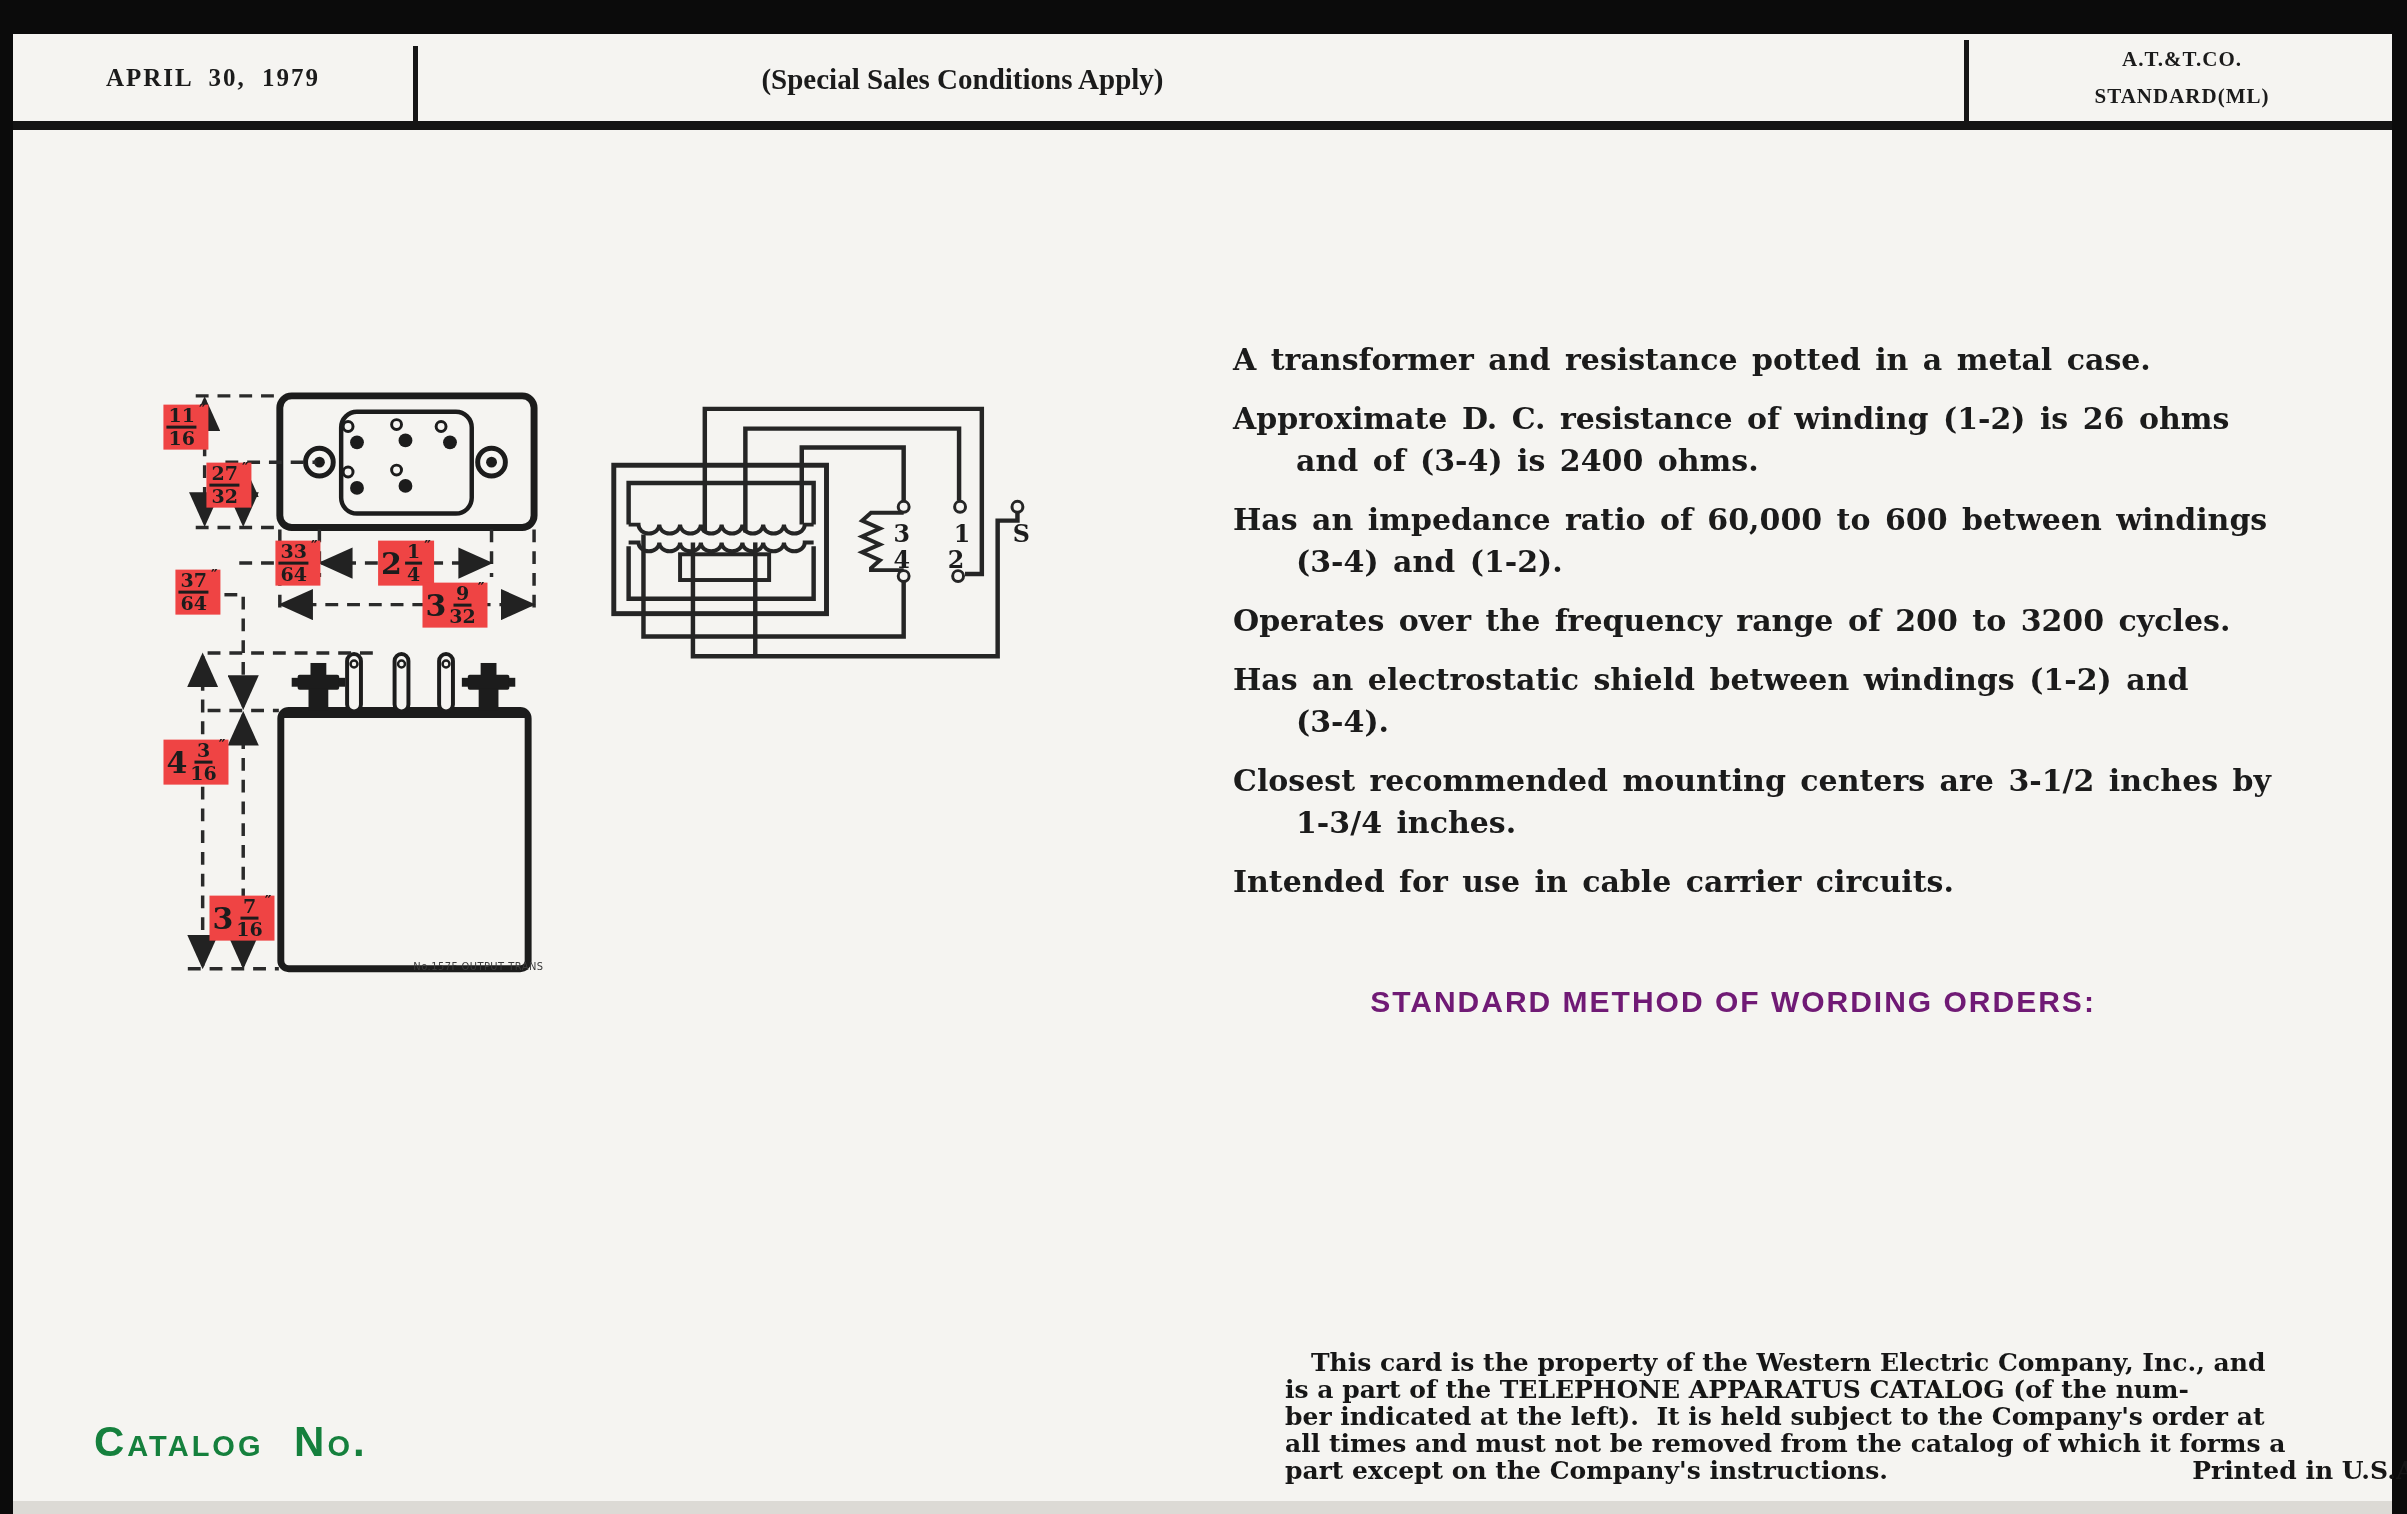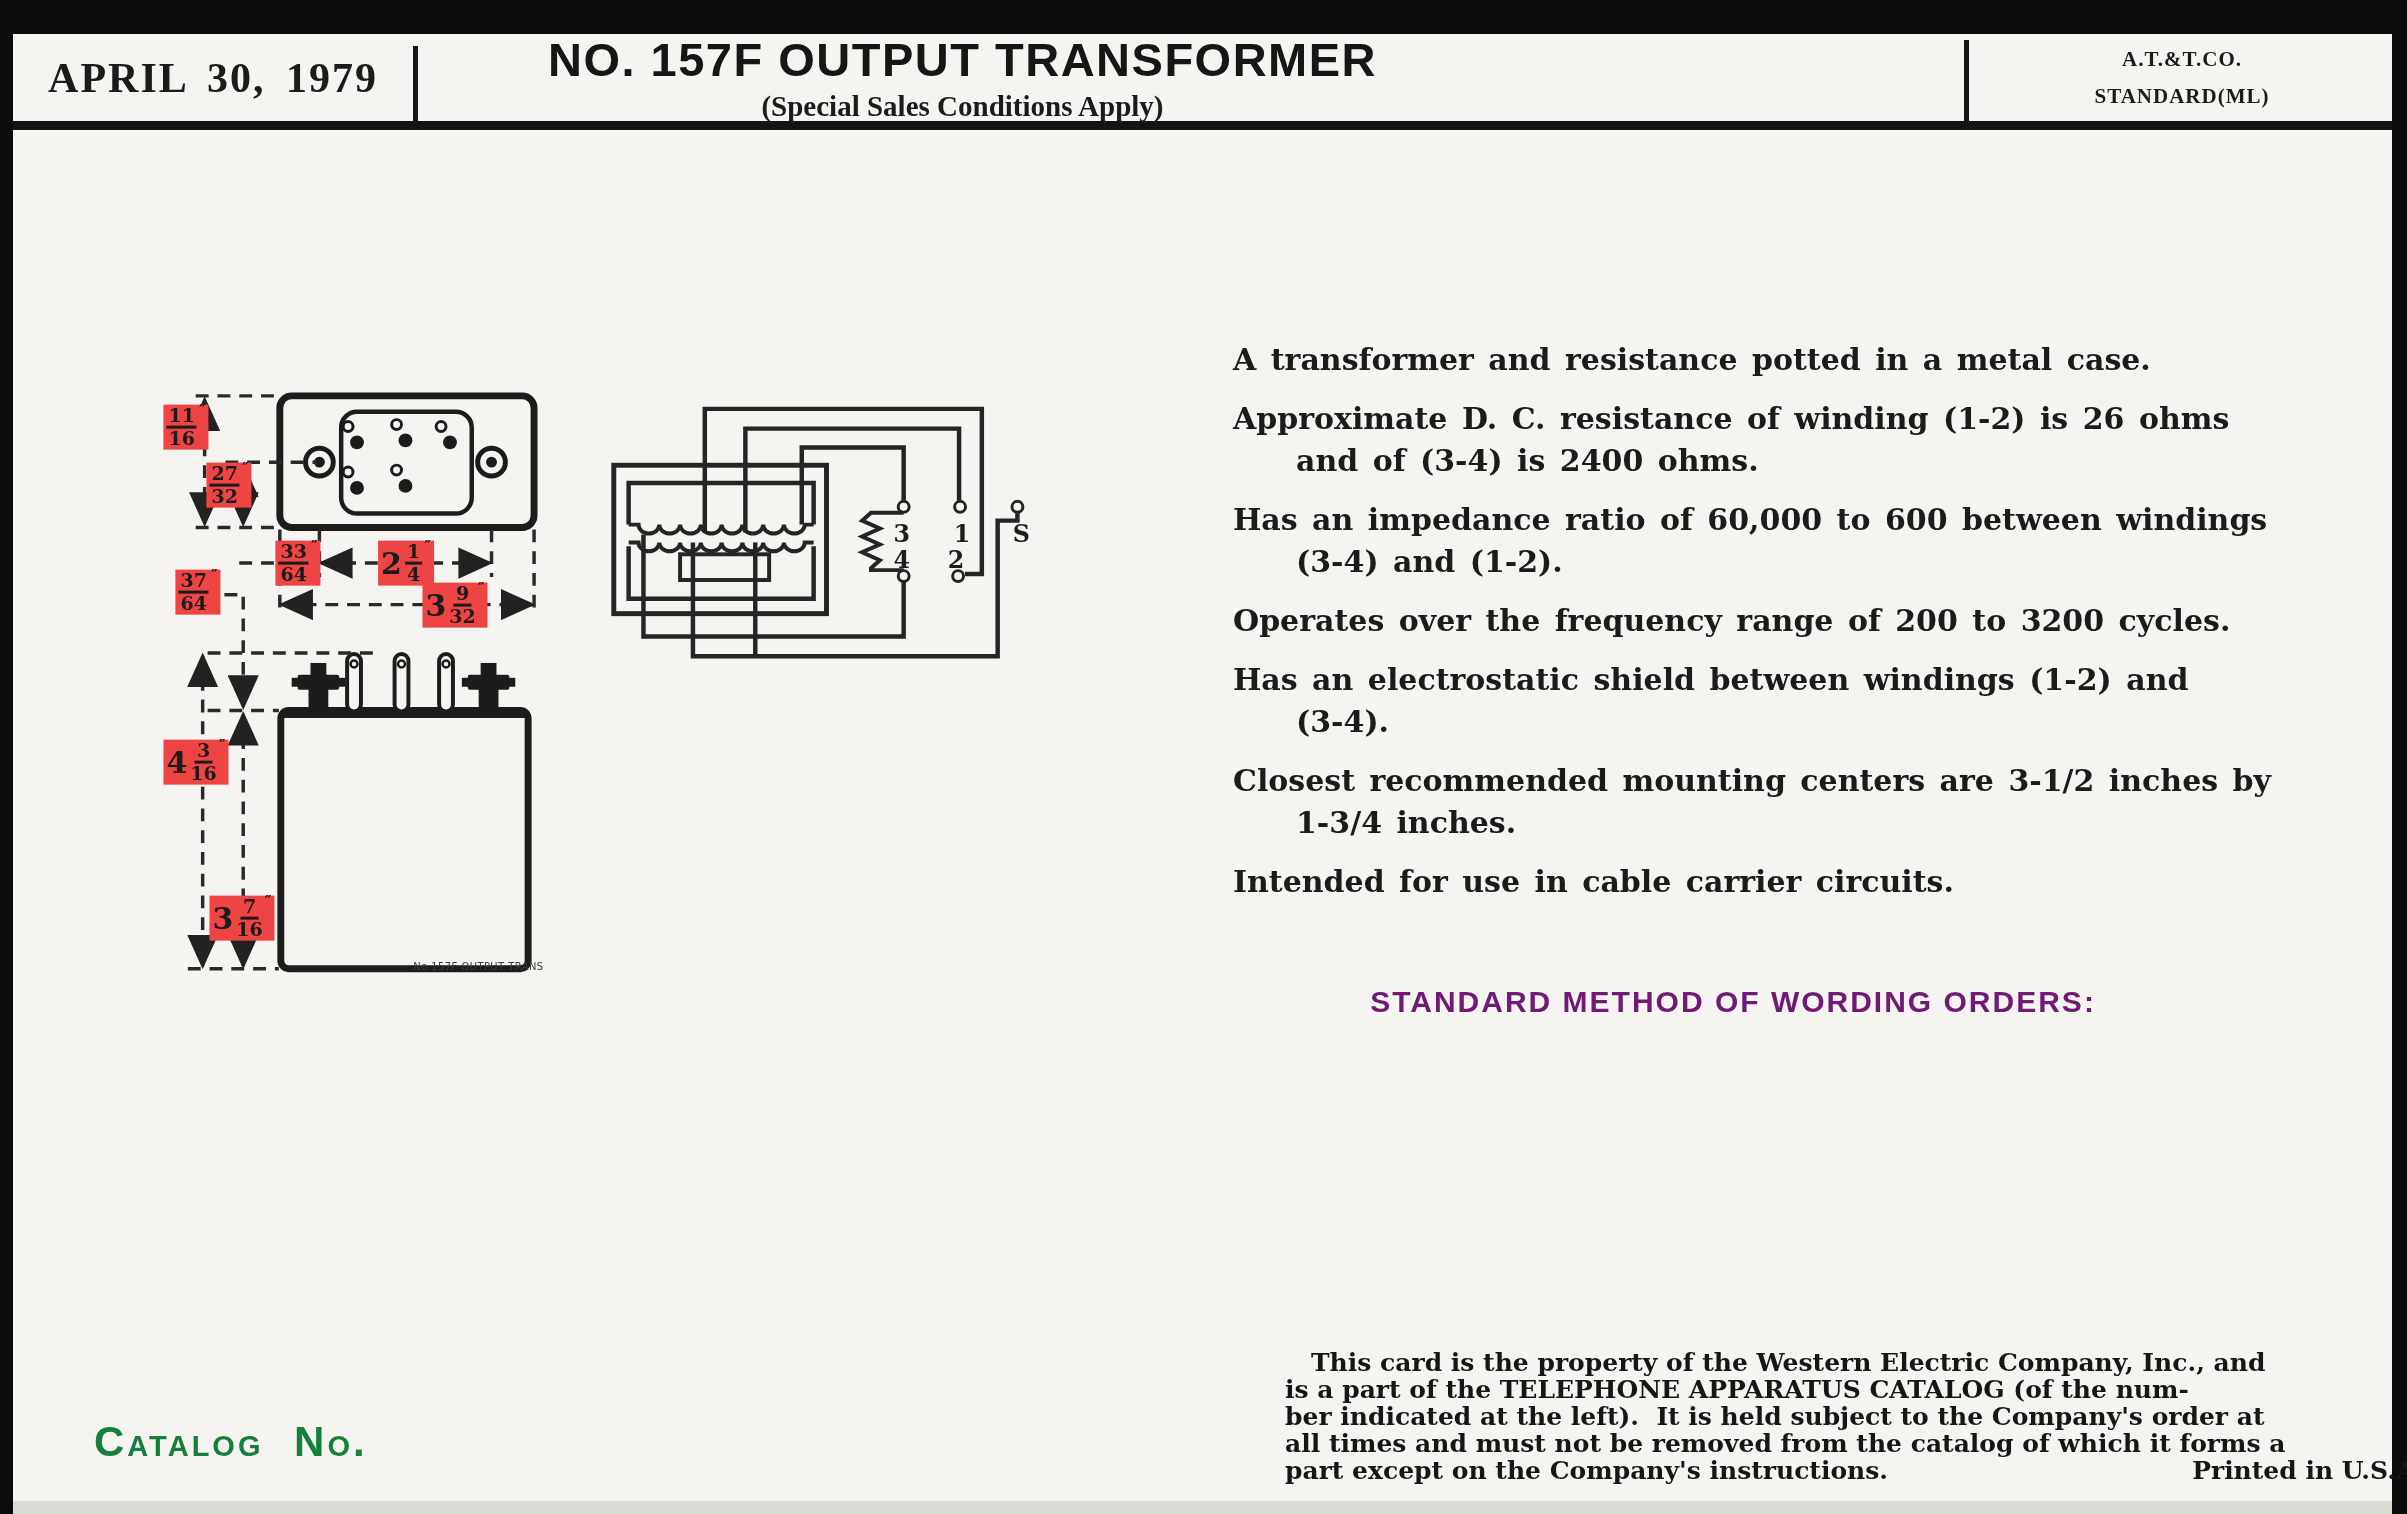--- a/index.html
+++ b/index.html
@@ -9,21 +9,21 @@
   .bar-top{position:absolute;left:0;top:0;width:2408px;height:34px;background:#0b0b0b;}
   .strip-left{position:absolute;left:0;top:0;width:13px;height:1515px;background:#0b0b0b;}
   .strip-right{position:absolute;right:0;top:0;width:16px;height:1515px;background:#0b0b0b;}
   .strip-bottom{position:absolute;left:13px;bottom:0;width:2379px;height:14px;background:#dcdad5;}
 
   
   .header-rule{position:absolute;left:13px;top:121px;width:2379px;height:9px;background:#141414;}
   .hdr-div1{position:absolute;left:413px;top:46px;width:5px;height:75px;background:#161616;}
   .hdr-div2{position:absolute;left:1964px;top:40px;width:5px;height:81px;background:#161616;}
   .hdr-date{position:absolute;left:13px;top:34px;width:400px;height:87px;display:flex;align-items:center;justify-content:center;
-            font-family:"Liberation Serif",serif;font-weight:700;font-size:42px;letter-spacing:2px;word-spacing:8px;}
+            font-family:"Liberation Serif",serif;font-weight:700;font-size:25px;letter-spacing:2px;word-spacing:8px;}
   .hdr-title-cell{position:absolute;left:418px;top:34px;width:1089px;height:87px;display:flex;flex-direction:column;
             align-items:center;justify-content:center;}
   .hdr-title{font-family:"Liberation Sans",sans-serif;font-weight:700;font-size:47px;letter-spacing:1.5px;color:#161616;}
   .hdr-subtitle{font-family:"Liberation Serif",serif;font-weight:700;font-size:29px;margin-top:3px;}
   .hdr-standard{position:absolute;left:1969px;top:34px;width:426px;height:87px;display:flex;flex-direction:column;
             align-items:center;justify-content:center;font-family:"Liberation Serif",serif;font-weight:700;
             font-size:21px;line-height:37px;letter-spacing:1px;}
 
   
   .specs{position:absolute;left:1233px;top:339px;width:1114px;font-weight:700;font-size:30px;word-spacing:4px;}
@@ -61,21 +61,20 @@
 <div class="page">
 
   <div class="bar-top"></div>
   <div class="strip-left"></div>
   <div class="strip-right"></div>
   <div class="strip-bottom"></div>
 
   <div class="hdr-date">APRIL 30, 1979</div>
   <div class="hdr-div1"></div>
   <div class="hdr-title-cell">
-    <div class="hdr-title">NO. 157F OUTPUT TRANSFORMER</div>
     <div class="hdr-subtitle">(Special Sales Conditions Apply)</div>
   </div>
   <div class="hdr-div2"></div>
   <div class="hdr-standard">
     <div>A.T.&amp;T.CO.</div>
     <div>STANDARD(ML)</div>
   </div>
   <div class="header-rule"></div>
 
   <div class="drawing-wrap">

